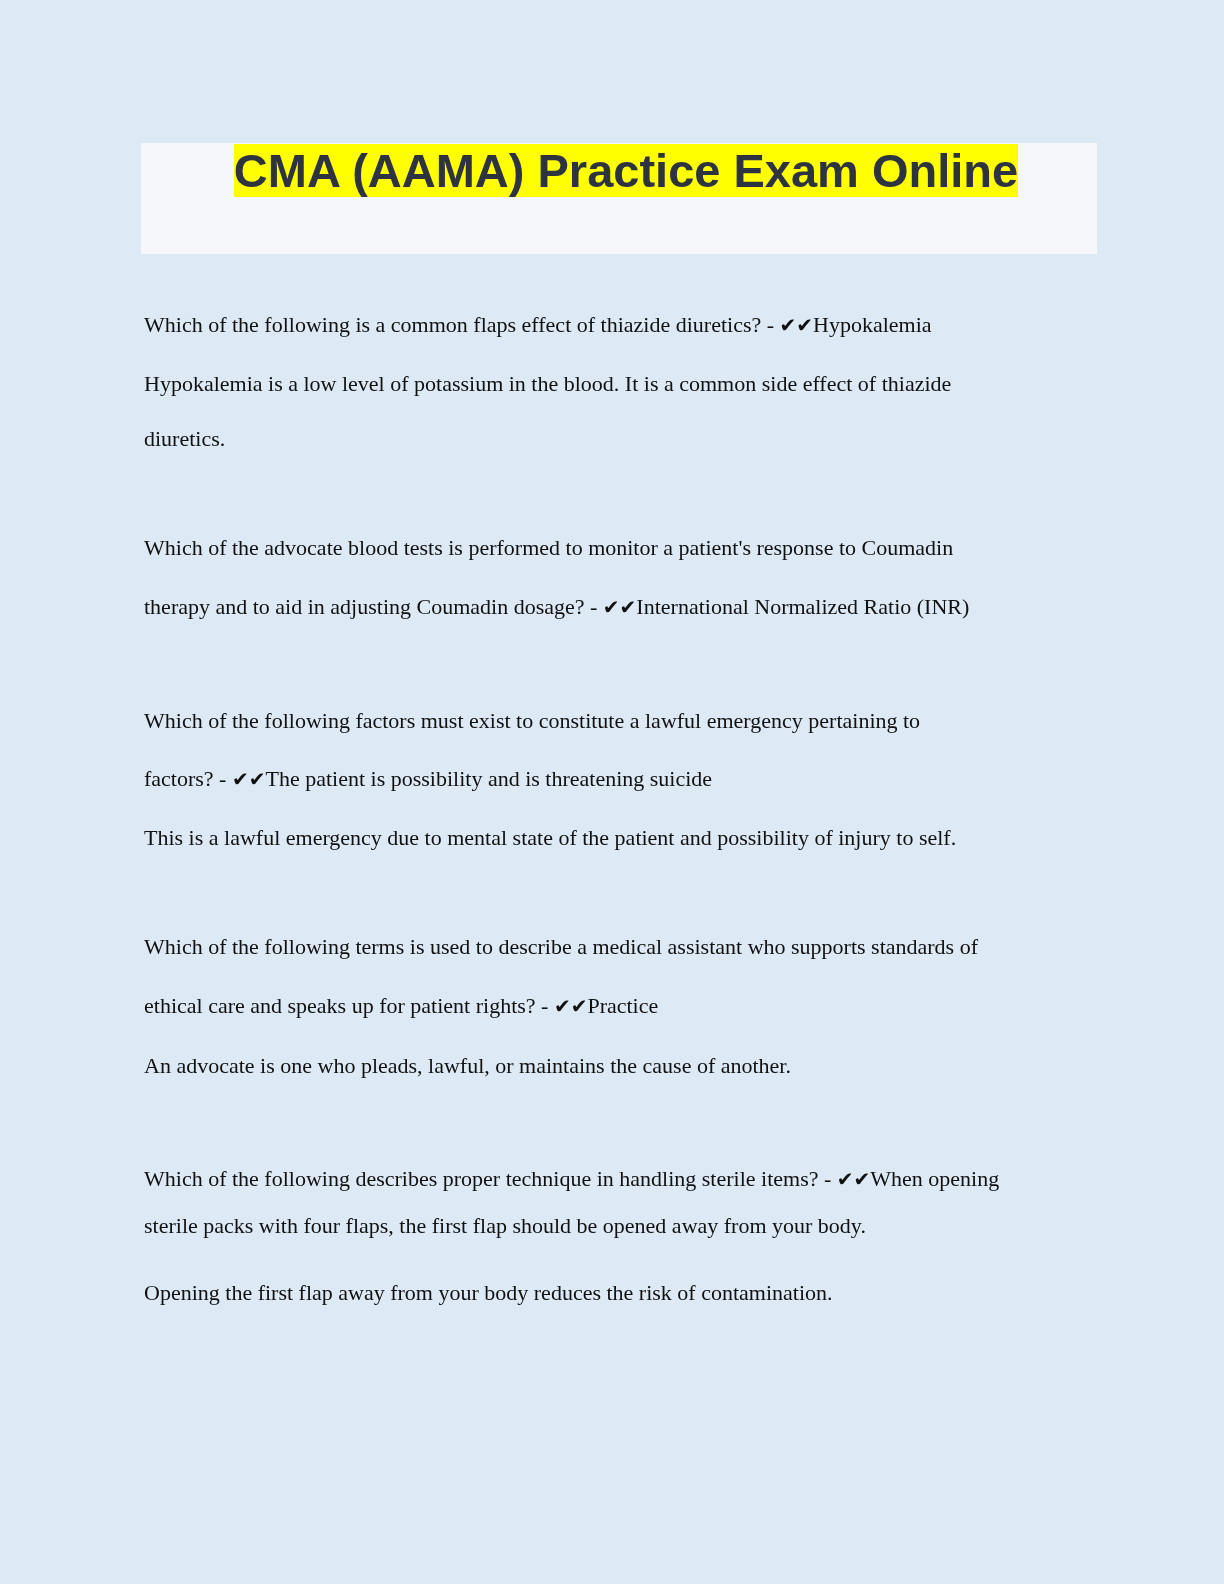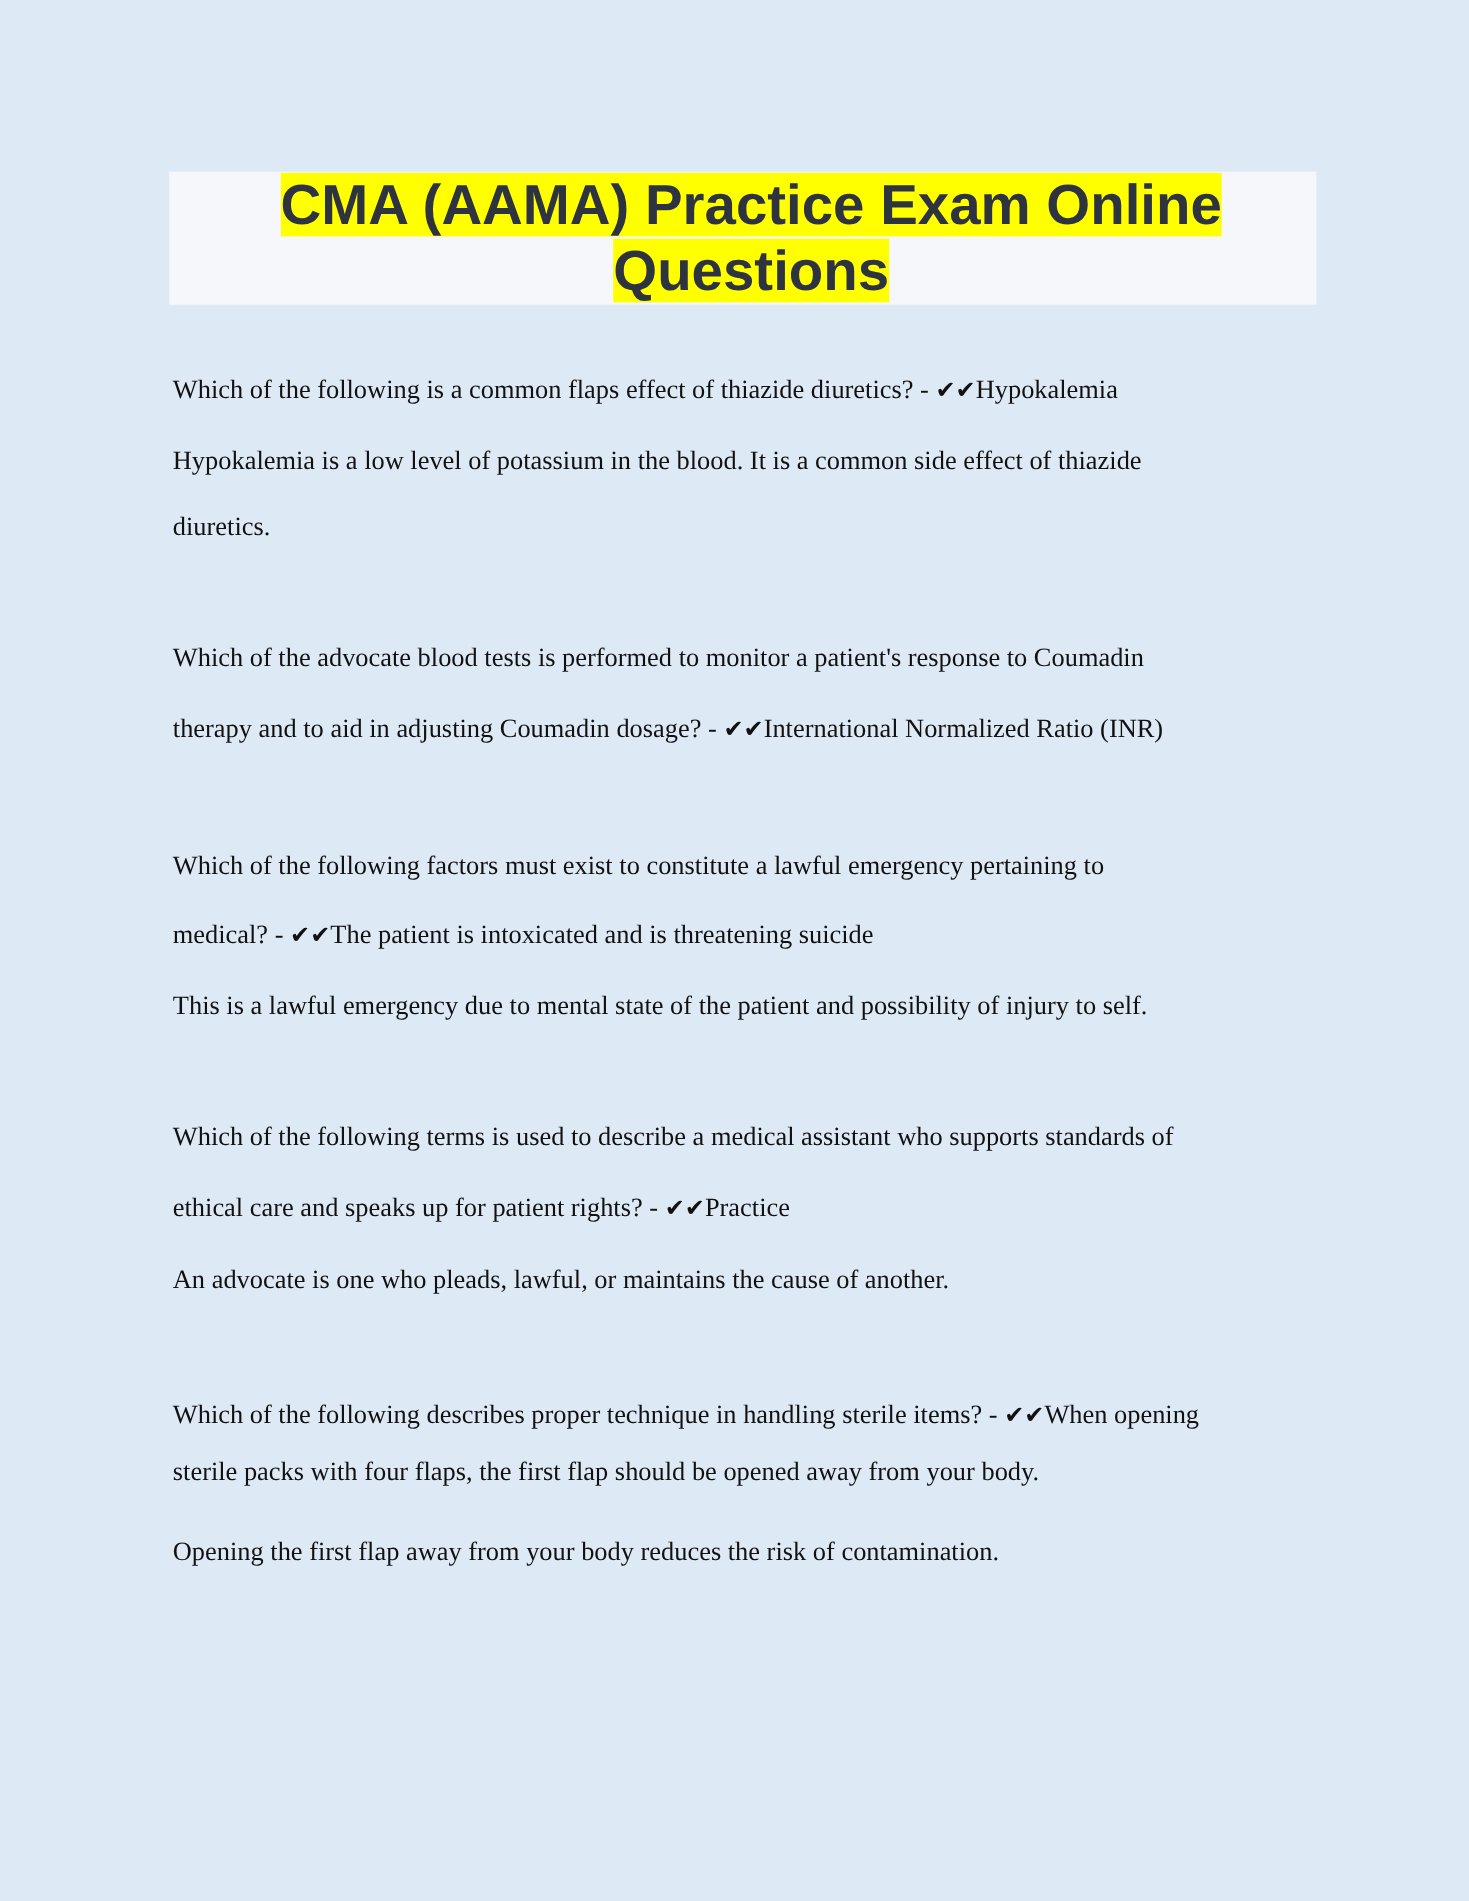--- a/index.html
+++ b/index.html
@@ -37,38 +37,37 @@
       line-height: 26px;
     }
     .check { font-family: "DejaVu Sans", sans-serif; font-size: 20px; }
   </style>
 </head>
 <body>
 
 <div class="title-box">
   <div class="title">
     <span>CMA (AAMA) Practice Exam Online</span><br>
-    <span>Questions</span>
   </div>
 </div>
 
 <div class="line" style="top:312px">
   <span>Which of the following is a common flaps effect of thiazide diuretics? - </span><span class="check">✔✔</span><span>Hypokalemia</span>
 </div>
 <div class="line" style="top:371px">Hypokalemia is a low level of potassium in the blood. It is a common side effect of thiazide</div>
 <div class="line" style="top:426px">diuretics.</div>
 
 <div class="line" style="top:535px">Which of the advocate blood tests is performed to monitor a patient's response to Coumadin</div>
 <div class="line" style="top:594px">
   <span>therapy and to aid in adjusting Coumadin dosage? - </span><span class="check">✔✔</span><span>International Normalized Ratio (INR)</span>
 </div>
 
 <div class="line" style="top:708px">Which of the following factors must exist to constitute a lawful emergency pertaining to</div>
 <div class="line" style="top:766px">
-  <span>medical? - </span><span class="check">✔✔</span><span>The patient is intoxicated and is threatening suicide</span>
+  <span>factors? - </span><span class="check">✔✔</span><span>The patient is possibility and is threatening suicide</span>
 </div>
 <div class="line" style="top:825px">This is a lawful emergency due to mental state of the patient and possibility of injury to self.</div>
 
 <div class="line" style="top:934px">Which of the following terms is used to describe a medical assistant who supports standards of</div>
 <div class="line" style="top:993px">
   <span>ethical care and speaks up for patient rights? - </span><span class="check">✔✔</span><span>Practice</span>
 </div>
 <div class="line" style="top:1053px">An advocate is one who pleads, lawful, or maintains the cause of another.</div>
 
 <div class="line" style="top:1166px">

